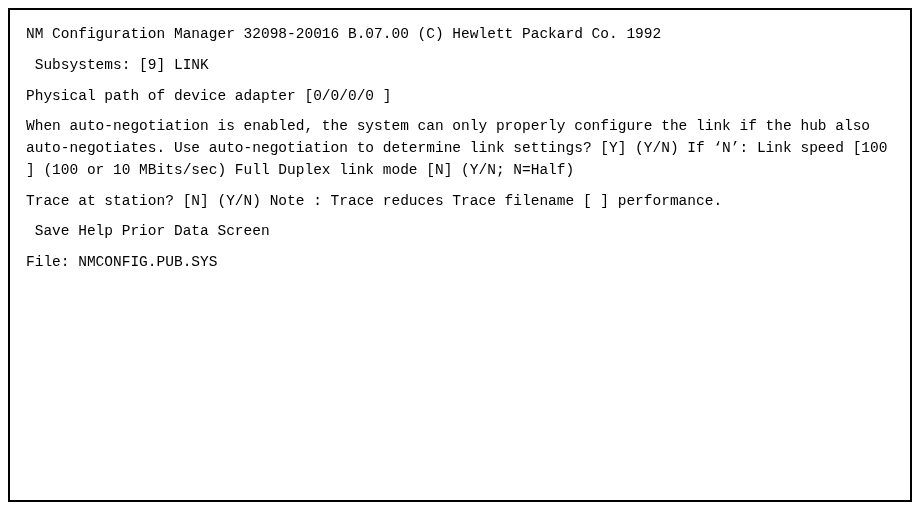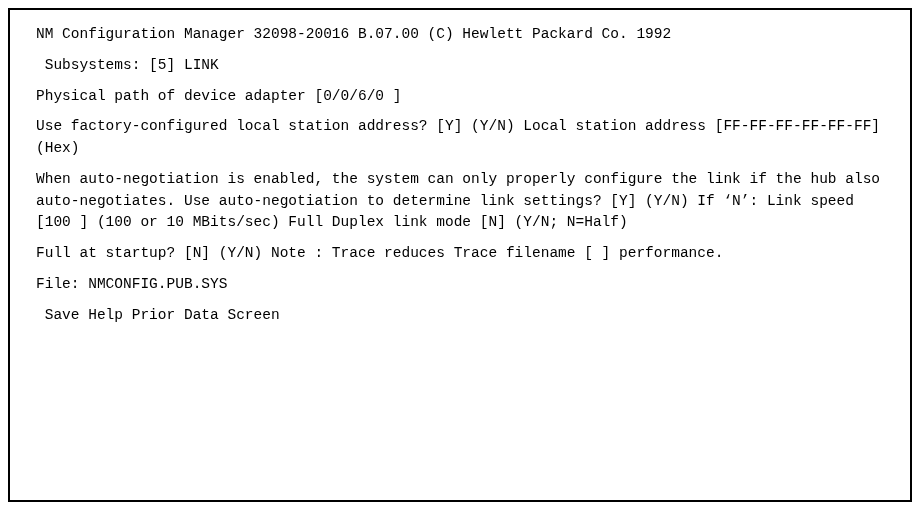--- a/index.html
+++ b/index.html
@@ -14,33 +14,32 @@
       line-height: 1.5;
       color: #000;
       width: 920px;
       height: 510px;
       padding: 8px;
     }
     .terminal {
       border: 2px solid #000;
       width: 100%;
       height: 100%;
-      padding: 14px 26px;
+      padding: 14px 16px;
     }
     .terminal p {
       margin-bottom: 9px;
       white-space: pre-wrap;
       word-wrap: break-word;
     }
   </style>
 </head>
 <body>
 
 <div class="terminal">
   <p>NM Configuration Manager 32098-20016 B.07.00 (C) Hewlett Packard Co. 1992</p>
-  <p> Subsystems: [5] LINK</p>
-  <p>Physical path of device adapter [0/0/6/0 ]</p>
-  <p>Use factory-configured local station address? [Y] (Y/N) Local station address [FF-FF-FF-FF-FF-FF] (Hex)</p>
+  <p> Subsystems: [9] LINK</p>
+  <p>Physical path of device adapter [0/0/0/0 ]</p>
   <p>When auto-negotiation is enabled, the system can only properly configure the link if the hub also auto-negotiates. Use auto-negotiation to determine link settings? [Y] (Y/N) If ‘N’: Link speed [100 ] (100 or 10 MBits/sec) Full Duplex link mode [N] (Y/N; N=Half)</p>
-  <p>Full at startup? [N] (Y/N) Note : Trace reduces Trace filename [ ] performance.</p>
+  <p>Trace at station? [N] (Y/N) Note : Trace reduces Trace filename [ ] performance.</p>
+  <p> Save Help Prior Data Screen</p>
   <p>File: NMCONFIG.PUB.SYS</p>
-  <p> Save Help Prior Data Screen</p>
 </div>
 
 </body></html>

